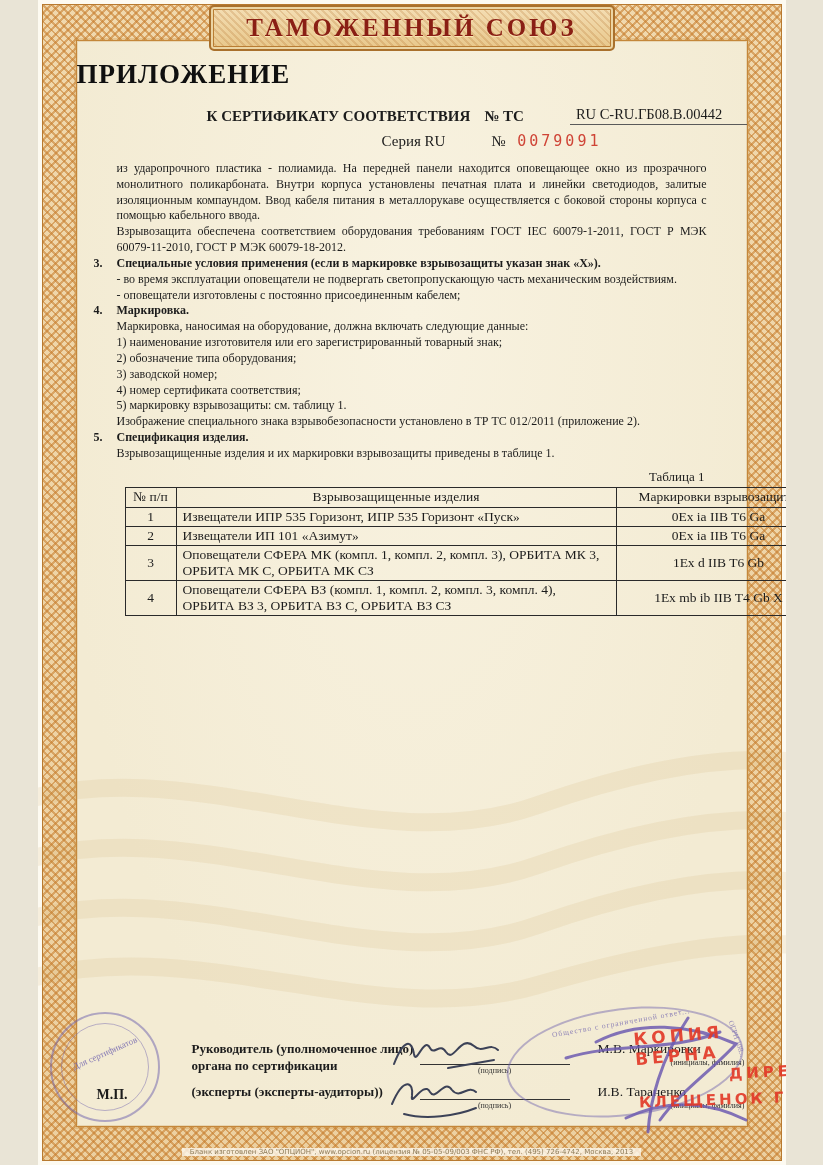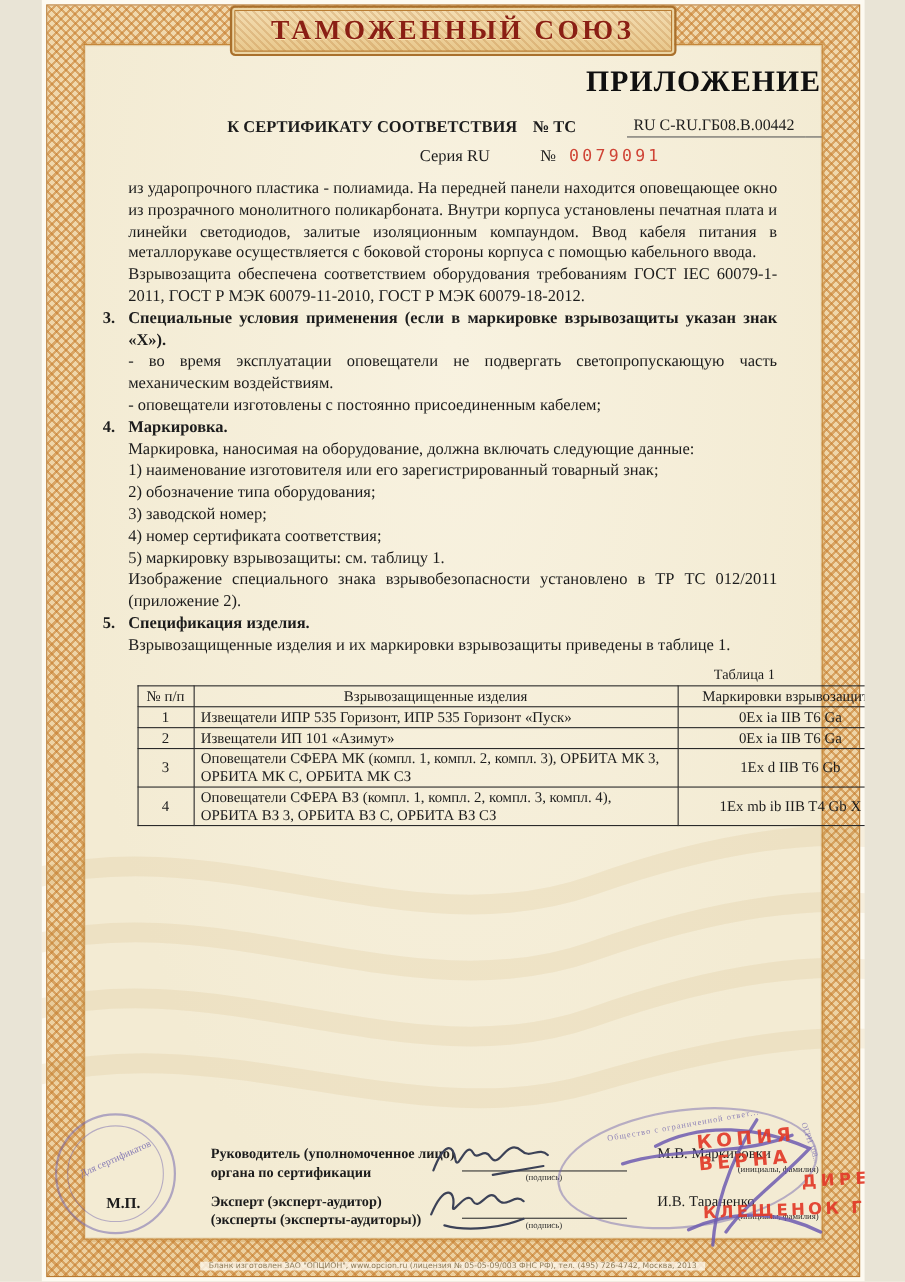--- a/index.html
+++ b/index.html
@@ -23,33 +23,33 @@
   .banner { position:absolute; top:5px; left:50%; transform:translateX(-50%);
     width:402px; height:42px; z-index:10; display:flex; align-items:center; justify-content:center;
     background:
       repeating-linear-gradient(45deg, rgba(176,108,40,.22) 0 2px, transparent 2px 5px),
       linear-gradient(#f4deb4,#e8c78a);
     border:2px solid #a9702c; border-radius:5px;
     box-shadow: inset 0 0 0 2px #ecd5a4, inset 0 0 0 3px #b97d33; }
   .banner-text { font-weight:bold; font-size:25px; letter-spacing:3px; color:#8a1f14;
     text-shadow:0 1px 0 rgba(255,236,186,.85); }
 
-  .title { text-align:right; font-weight:bold; font-size:27px; letter-spacing:1px; margin-top:18px; color:#101010; }
+  .title { text-align:left; font-weight:bold; font-size:27px; letter-spacing:1px; margin-top:18px; color:#101010; }
 
   .cert-line { display:flex; align-items:flex-end; margin:16px 2px 0 130px; font-size:15px; }
   .cert-label { font-weight:bold; margin-right:14px; white-space:nowrap; }
   .cert-no-label { font-weight:bold; margin-right:10px; white-space:nowrap; }
   .cert-value { font-size:14.5px; border-bottom:1px solid #5a5a5a; padding:0 10px 1px 6px; white-space:nowrap;margin-left:36px; }
   .cert-tail { flex:1; border-bottom:1px solid #5a5a5a; min-width:15px; }
 
   .series-line { margin-top:7px; text-align:center; padding-left:160px; font-size:15px; }
   .series-no { margin-left:42px; }
   .series-digits { font-family:"DejaVu Sans Mono", monospace; color:#cf4436; letter-spacing:3px; font-size:15px; margin-left:8px;text-align:right; }
 
-  .text { margin:11px 40px 0 40px; font-size:15px; line-height:1.32; text-align:justify; }
+  .text { margin:11px 40px 0 40px; font-size:12px; line-height:1.32; text-align:justify; }
   .text p { margin:0; }
   .sec { position:relative; font-weight:bold; }
   .sec-num { position:absolute; left:-23px; font-weight:bold; }
 
   .tbl-cap { text-align:right; margin:7px 42px 2px 0; font-size:13px; }
   table.spec { border-collapse:collapse; margin-left:48px; width:697px; font-size:13.5px; }
   table.spec th, table.spec td { border:1px solid #2a2a2a; padding:1px 6px; vertical-align:middle; }
   table.spec th { font-weight:normal; text-align:center; line-height:1.25; }
   th.col-num { width:38px; }
   th.col-mark { width:192px; }
@@ -195,21 +195,20 @@
           <span class="hint">(подпись)</span>
         </div>
         <div></div>
         <div>
           <span class="name-text">М.В. Маркировки</span>
           <span class="hint">(инициалы, фамилия)</span>
         </div>
       </div>
       <div class="sig-row">
         <div class="sig-label">
-          <div>Эксперт (эксперт-аудитор)</div>
           <div>(эксперты (эксперты-аудиторы))</div>
         </div>
         <div class="sign">
           <div class="sign-line"></div>
           <span class="hint">(подпись)</span>
         </div>
         <div></div>
         <div>
           <span class="name-text">И.В. Тараненко</span>
           <span class="hint">(инициалы, фамилия)</span>

